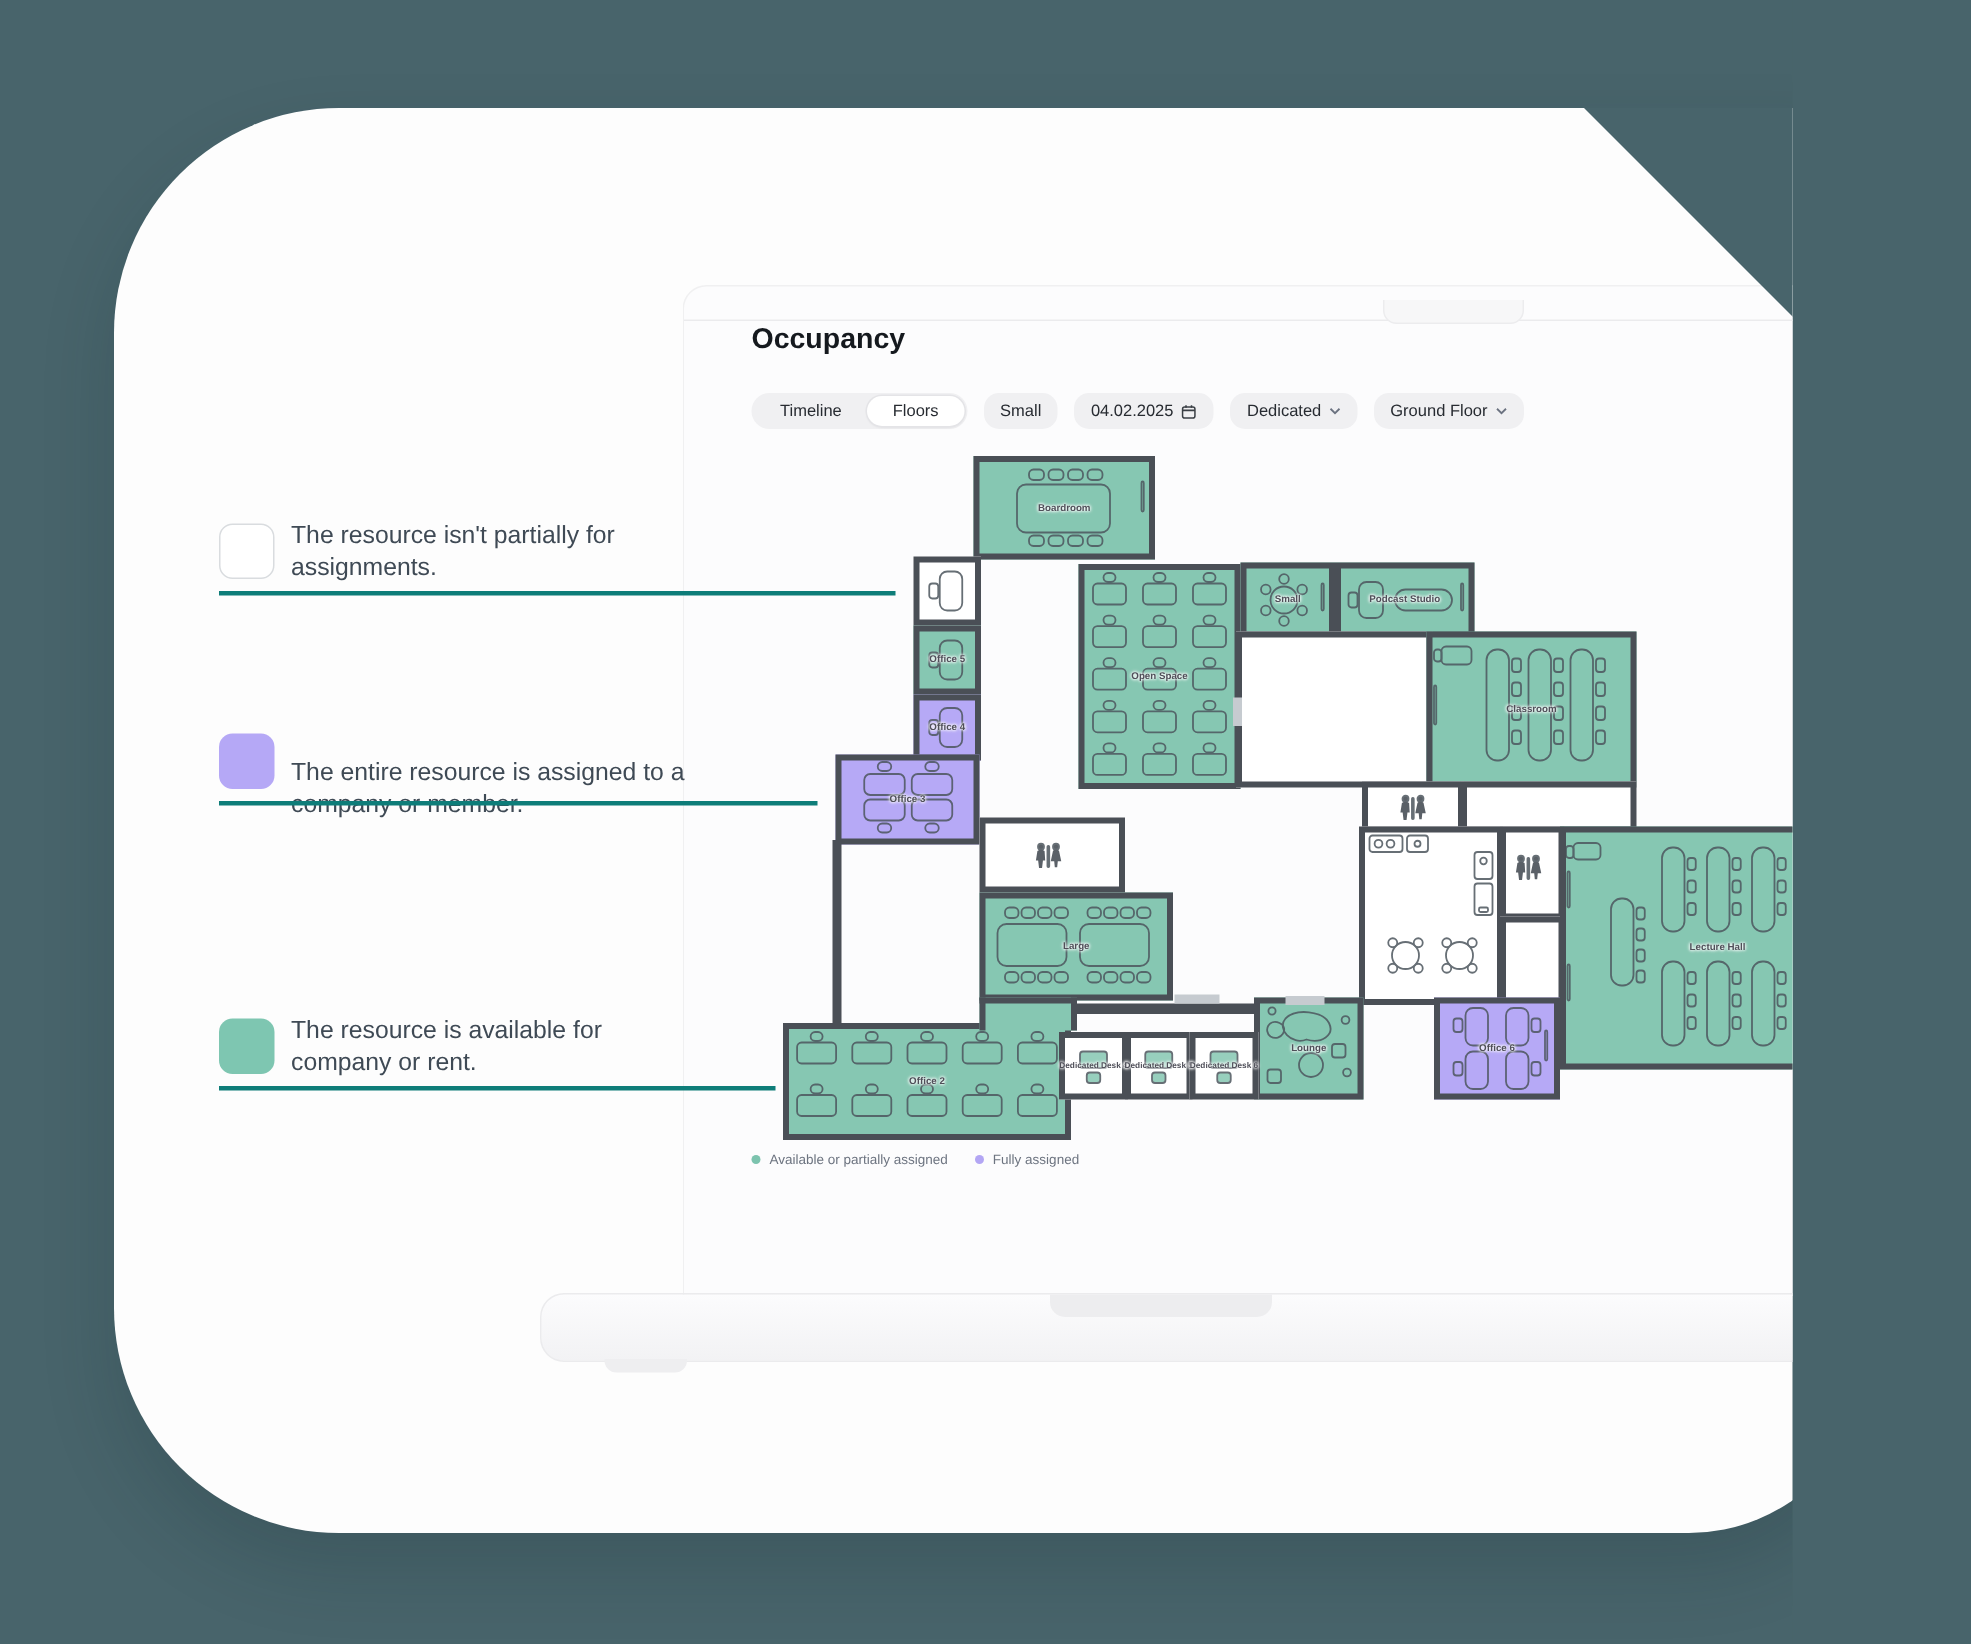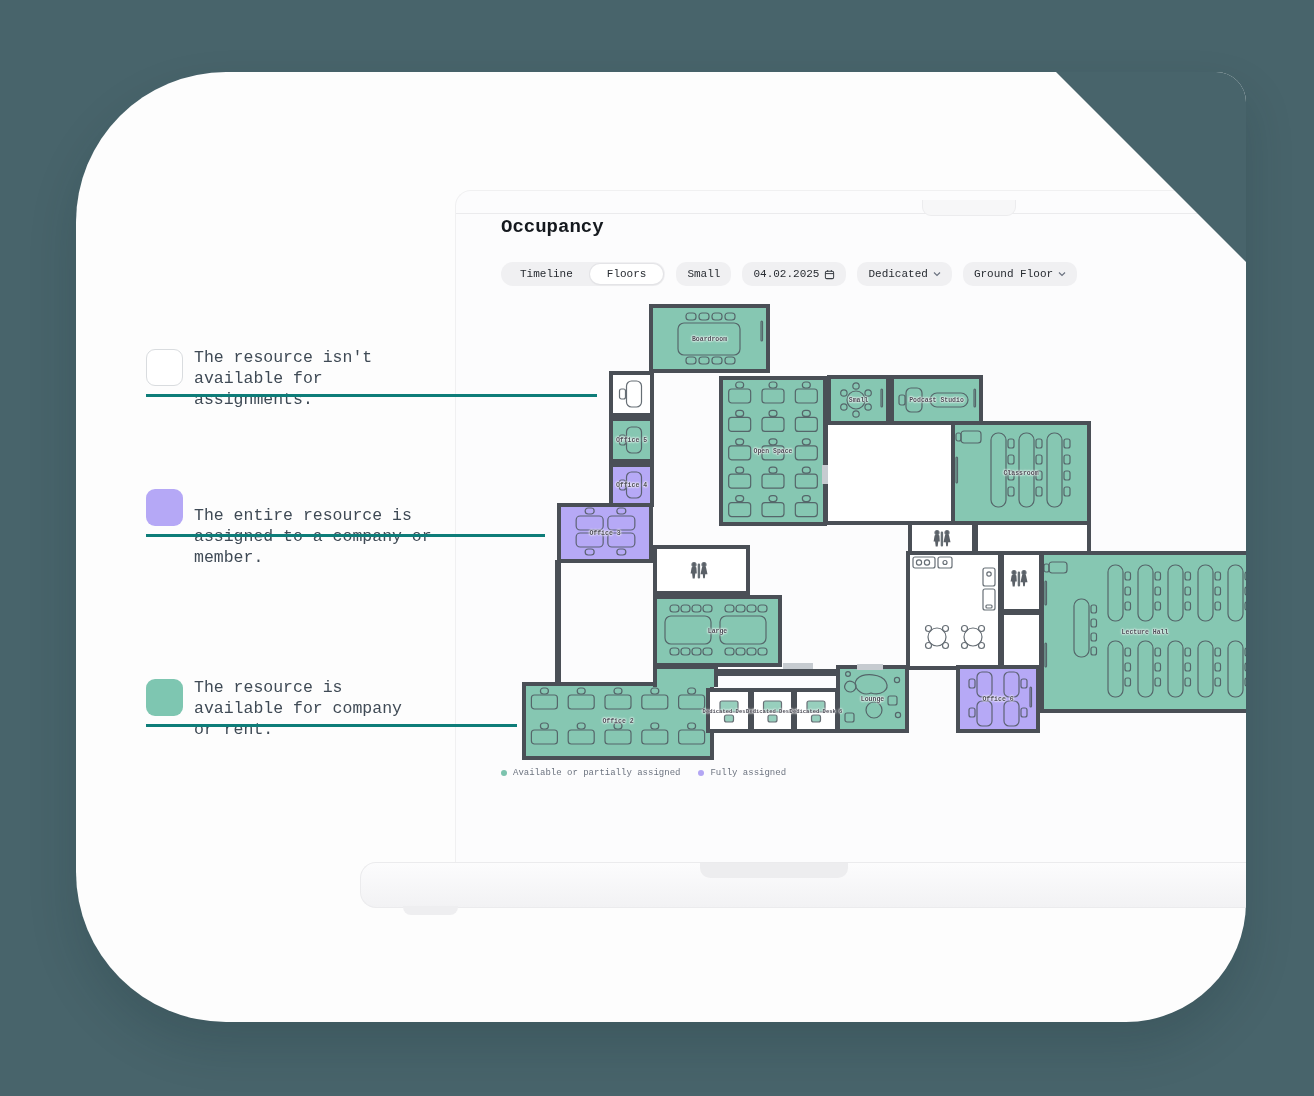--- a/index.html
+++ b/index.html
@@ -1,17 +1,17 @@
 <!DOCTYPE html>
 <html><head>
 <meta charset="utf-8">
 <style>
   html,body{margin:0;padding:0;background:#48646b;}
-  #stage{position:relative;width:1314px;height:1096px;overflow:hidden;background:#48646b;
-         font-family:Liberation Mono, monospace;}
+  #stage{position:relative;width:1195px;height:1096px;overflow:hidden;background:#48646b;
+         font-family:Liberation Sans, sans-serif;}
   
   .card{position:absolute;left:76px;top:72px;width:1170px;height:950px;background:#fdfdfd;
         border-radius:150px 30px 120px 150px;overflow:hidden;
         box-shadow:0 24px 48px rgba(16,38,44,.18);z-index:1;}
   .card-inner{position:absolute;left:-76px;top:-72px;width:1314px;height:1096px;}
   .chamfer{position:absolute;left:1056px;top:72px;width:190px;height:190px;background:#48646b;
            clip-path:polygon(0 0,100% 0,100% 100%);z-index:40;}
   
   .screen{position:absolute;left:455px;top:190px;width:791px;height:672px;background:#fcfcfd;
           border:1px solid #f0f0f1;border-right:none;border-radius:16px 0 0 0;z-index:2;}
@@ -524,21 +524,21 @@
           <span class="legend-dot" id="legend-dot-1" style="background: rgb(179, 166, 244);"></span>
           <span>Fully assigned</span>
         </div>
       </div>
 
       <div class="chamfer"></div>
     </div>
   </div>
 
   <div class="ann-swatch" id="ann-swatch-0" style="background: rgb(255, 255, 255); border: 1.5px solid rgb(217, 220, 223);"></div>
-  <div class="ann-text" id="ann-text-0">The resource isn't available for assignments.</div>
+  <div class="ann-text" id="ann-text-0">The resource isn't partially for assignments.</div>
   <div class="ann-line" id="ann-line-0" style="background: rgb(14, 125, 121);"></div>
 
   <div class="ann-swatch" id="ann-swatch-1" style="background: rgb(181, 168, 246);"></div>
   <div class="ann-text" id="ann-text-1">The entire resource is assigned to a company or member.</div>
   <div class="ann-line" id="ann-line-1" style="background: rgb(14, 125, 121);"></div>
 
   <div class="ann-swatch" id="ann-swatch-2" style="background: rgb(126, 198, 177);"></div>
   <div class="ann-text" id="ann-text-2">The resource is available for company or rent.</div>
   <div class="ann-line" id="ann-line-2" style="background: rgb(14, 125, 121);"></div>
 </div>

